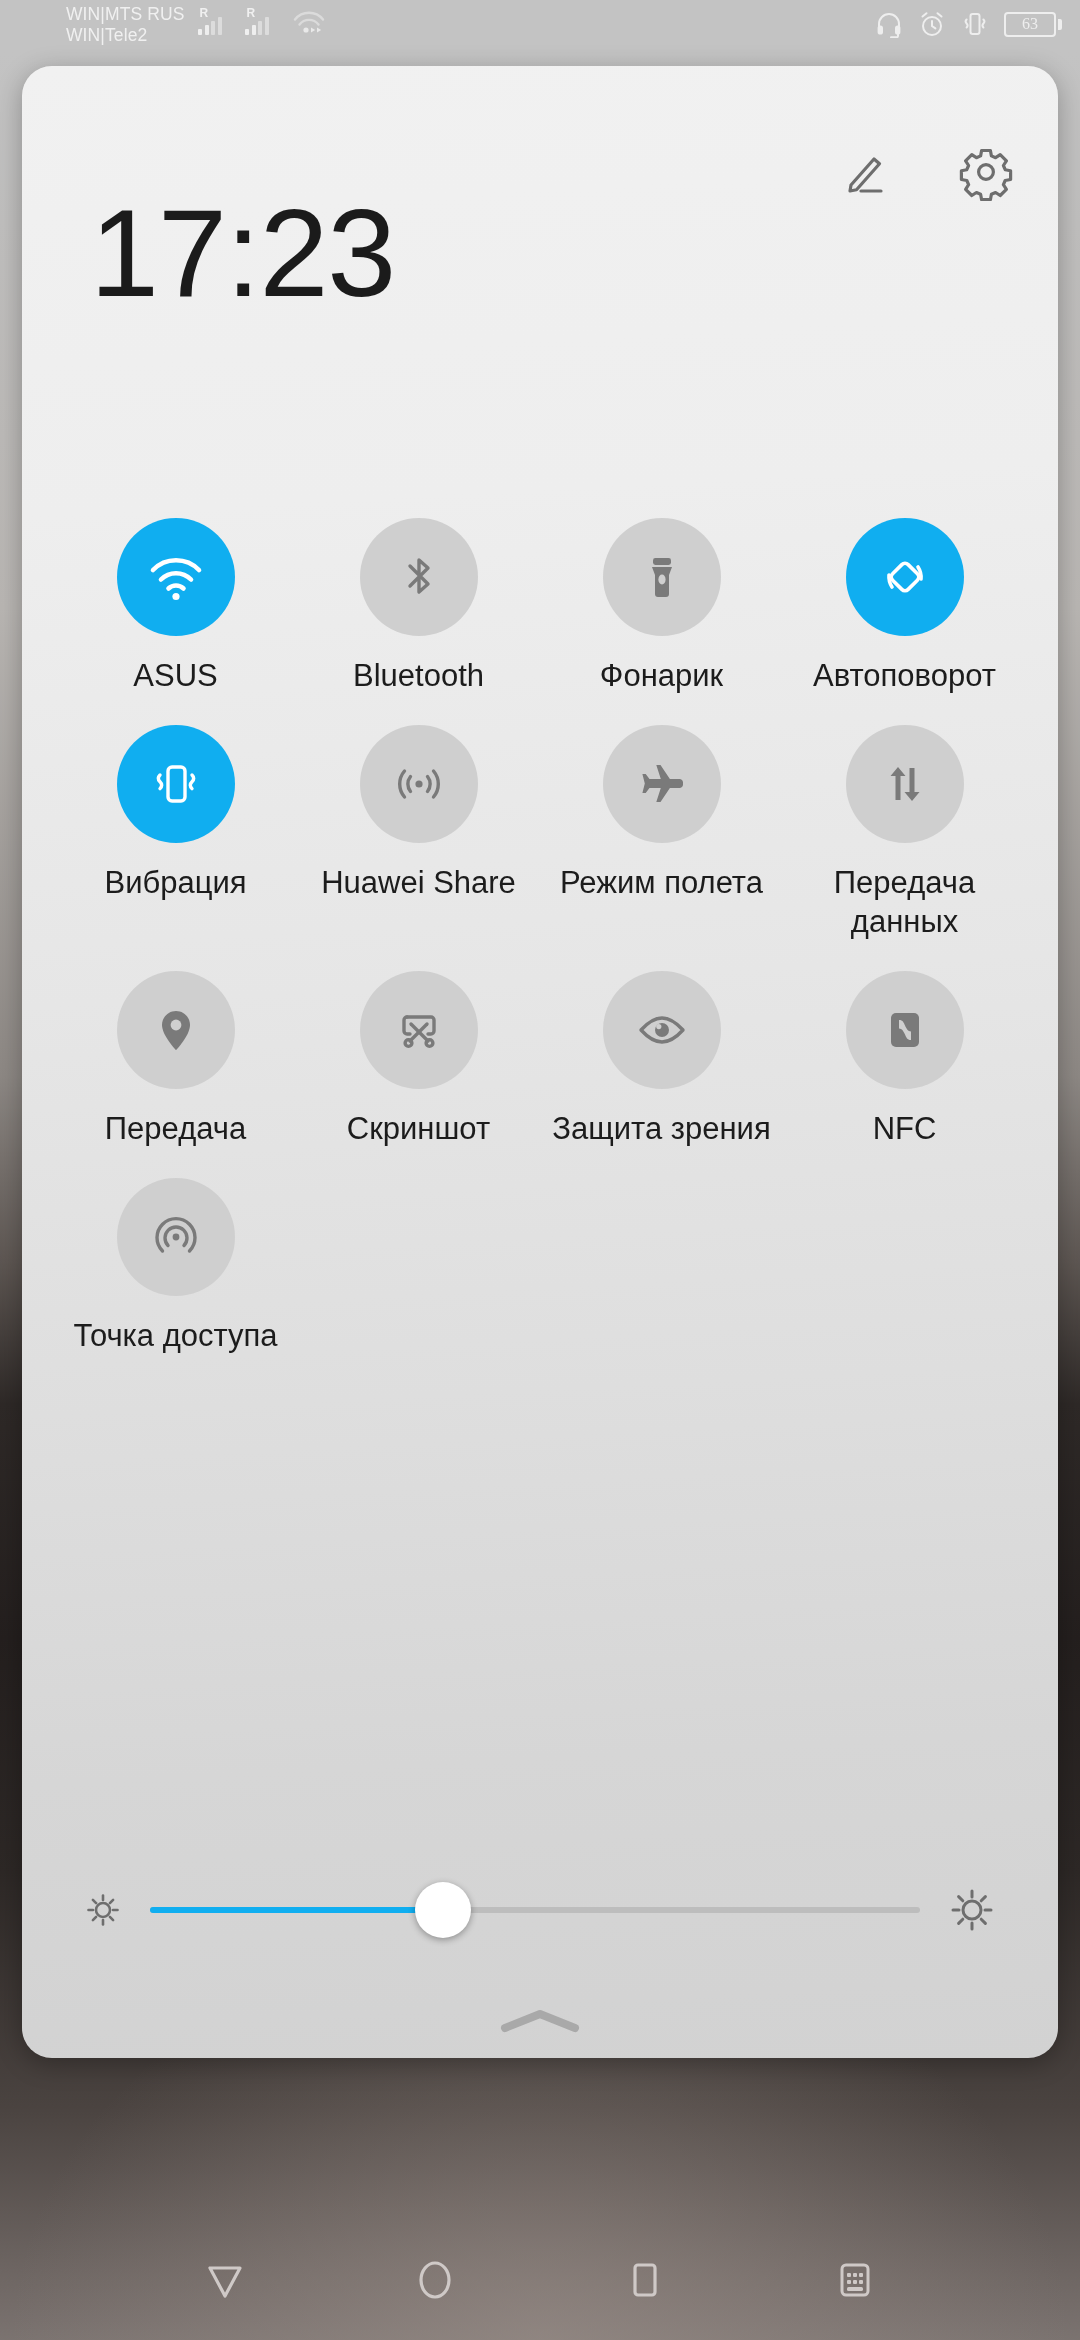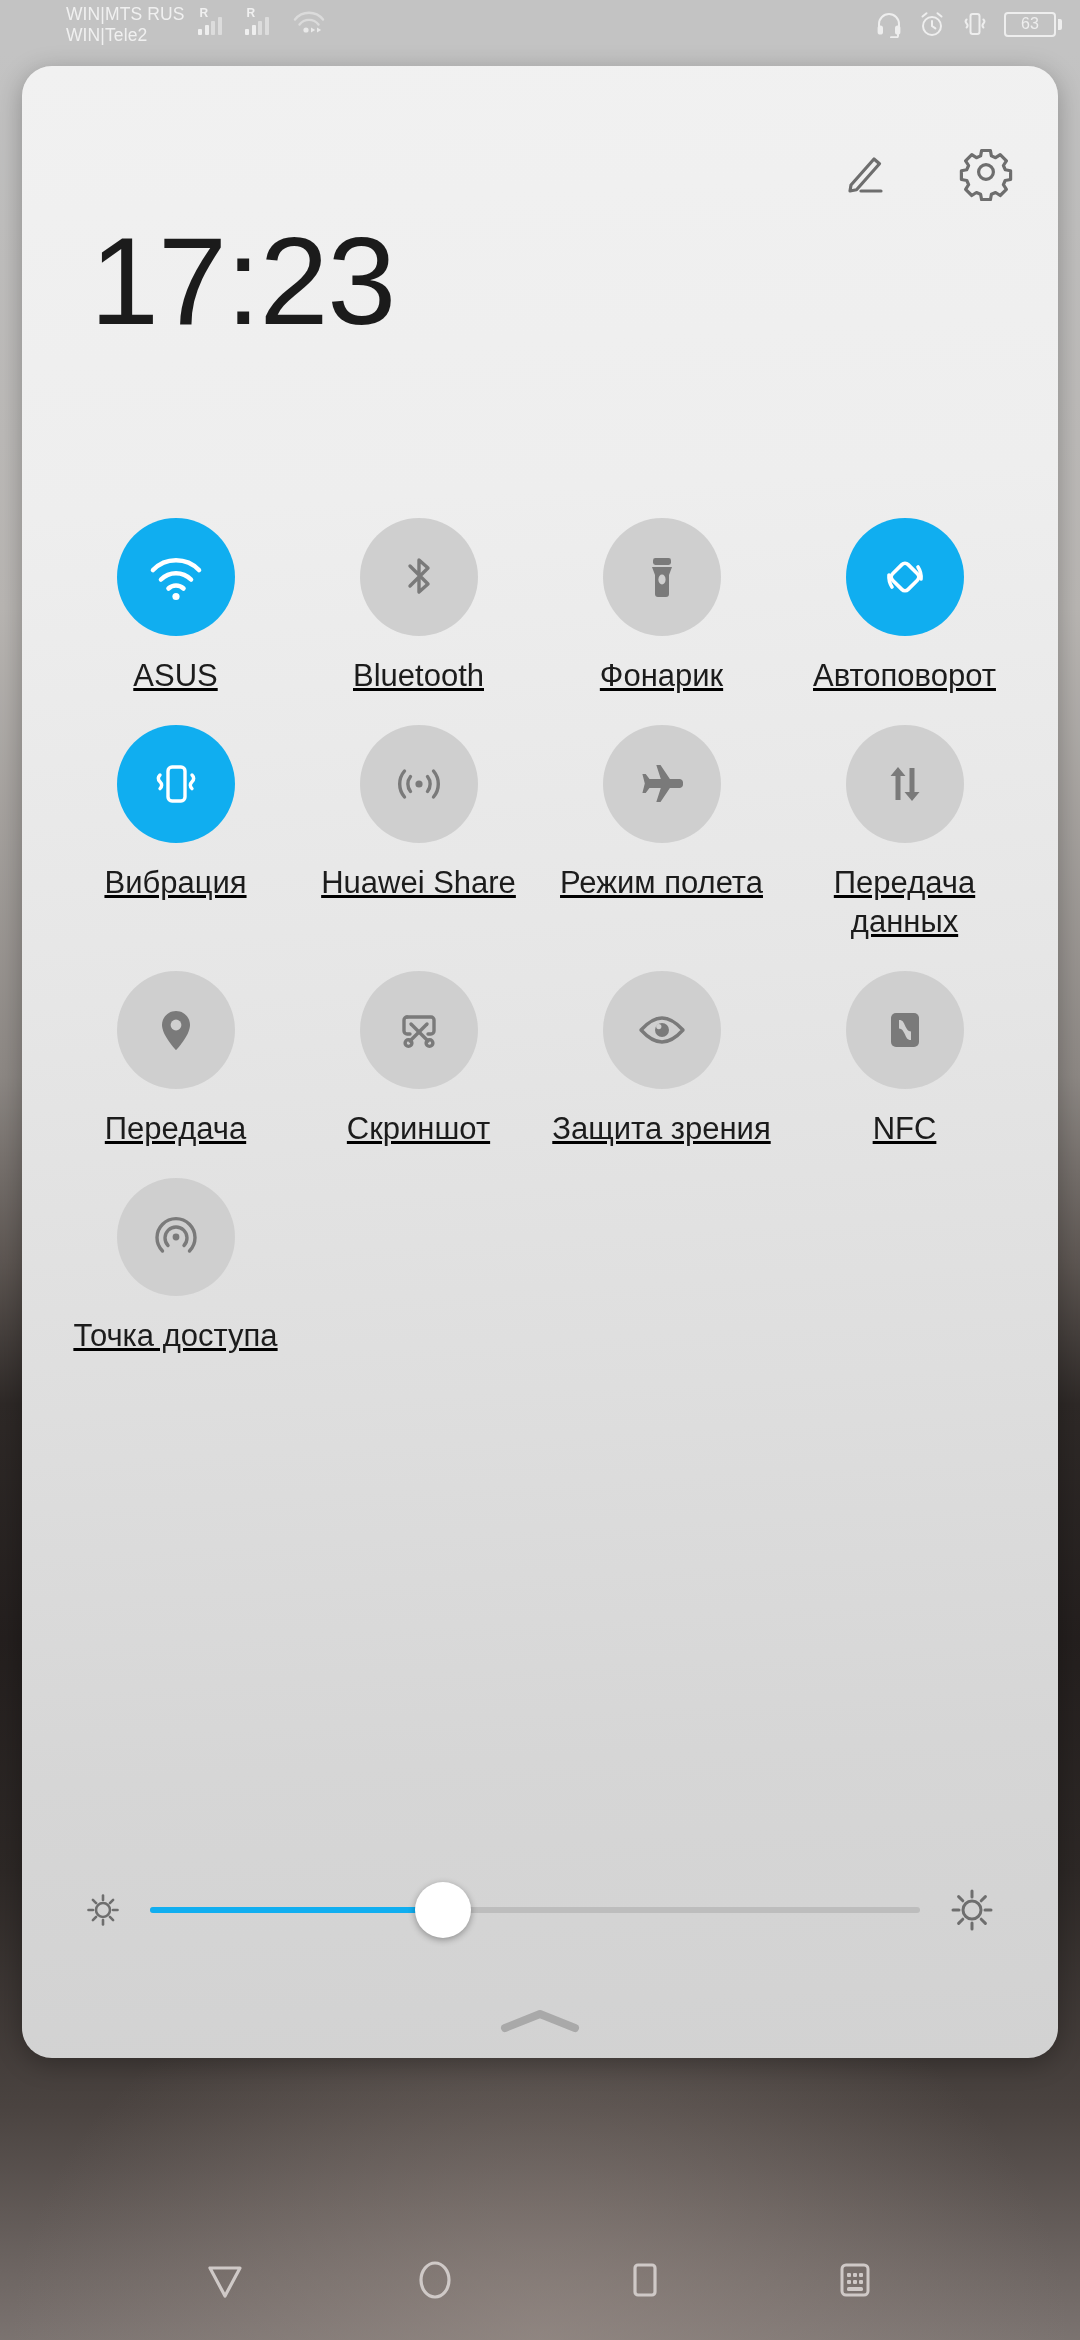--- a/index.html
+++ b/index.html
@@ -48,21 +48,21 @@
   .sig{ position:relative; width:34px; height:26px; }
   .sig .rlabel{ position:absolute; left:1px; top:-3px; font-size:12px; font-weight:700; color:#f0f0f0; }
   .bars{ position:absolute; bottom:0; left:0; display:flex; align-items:flex-end; gap:2.5px; height:18px; }
   .bars i{ display:block; width:4px; background:#f0f0f0; border-radius:1px; }
   .bars i:nth-child(1){ height:6px; }
   .bars i:nth-child(2){ height:10px; opacity:.95;}
   .bars i:nth-child(3){ height:14px; opacity:.55;}
   .bars i:nth-child(4){ height:18px; opacity:.55;}
   .sb-right{ display:flex; align-items:center; gap:15px; padding-top:6px;}
   .battery{
-    display:flex; align-items:center;
+    display:flex; align-items:center;font-family:Liberation Serif, serif;
   }
   .battery .body{
     width:52px; height:25px; border:2px solid #eee; border-radius:4px;
     display:flex; align-items:center; justify-content:center;
     font-size:16px; color:#eee;
   }
   .battery .tip{ width:4px; height:11px; background:#eee; border-radius:0 2px 2px 0; margin-left:2px;}
 
   
   #qs-panel{
@@ -74,40 +74,39 @@
     overflow:hidden;
     z-index:30;
   }
 
   .qs-actions{
     position:absolute; right:44px; top:78px;
     display:flex; align-items:center; gap:62px;
   }
   .act-btn{ width:56px; height:56px; display:flex; align-items:center; justify-content:center; }
 
-  .clock-block{ position:absolute; left:68px; top:152px; }
+  .clock-block{ position:absolute; left:68px; top:124px; }
   .clock{
     font-size:124px; line-height:126px;
     font-weight:300; color:#1b1b1b; letter-spacing:-1px;
   }
   .date{
     margin-top:18px;
     font-size:37px; color:#5d5d5d; font-weight:400;
   }
 
   
   #tiles{
     position:absolute; left:32px; top:440px; width:972px;
     display:grid; grid-template-columns:repeat(4,1fr);
     row-gap:18px;
   }
   .tile{
     display:flex; flex-direction:column; align-items:center;
     padding-top:12px;
-    text-decoration:underline;
   }
   .tile .circle{
     width:118px; height:118px; border-radius:50%;
     display:flex; align-items:center; justify-content:center;
     background:#cfcfcf;
   }
   .tile.on .circle{ background:#10aef0; }
   .tile .tlabel{
     margin-top:20px;
     font-size:31px; line-height:39px; color:#1c1c1c;

